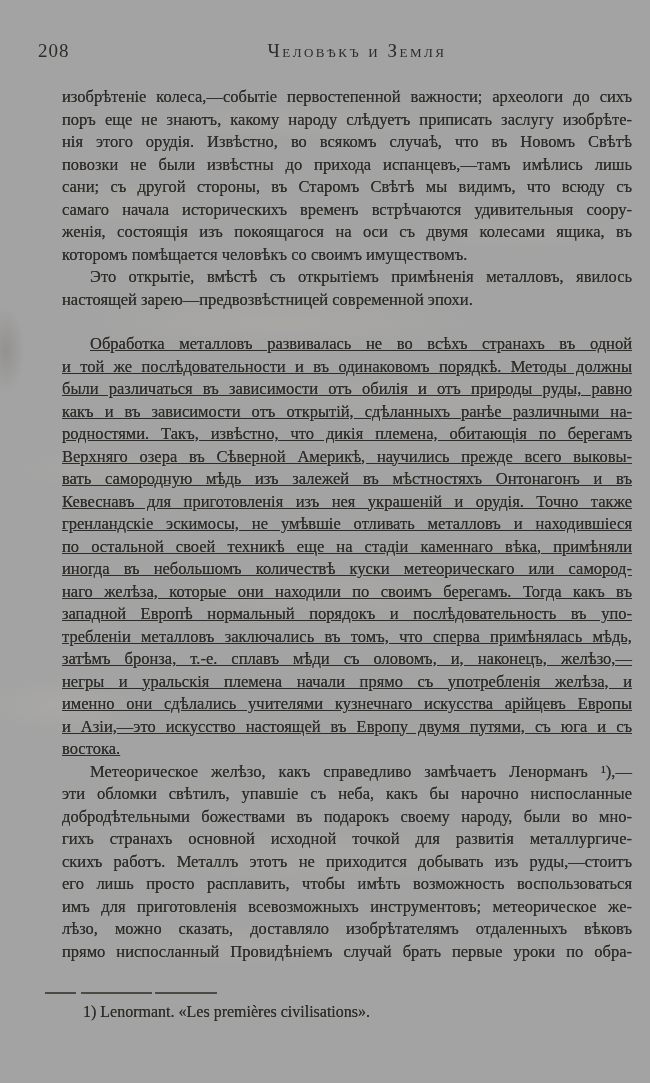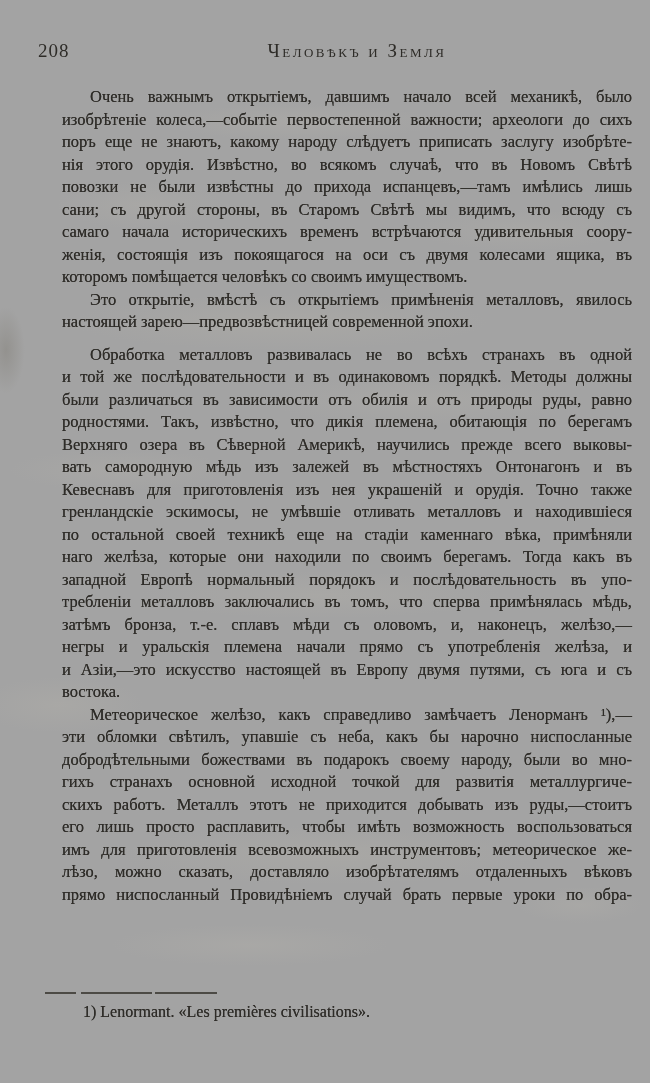--- a/index.html
+++ b/index.html
@@ -36,21 +36,21 @@
   .running-title{
     position:absolute;left:0;top:0;width:650px;
     text-align:center;
     font-variant:small-caps;
     font-size:19px;letter-spacing:2.5px;margin-left:32px;
   }
   .textblock{
     position:absolute;top:86px;left:62px;width:570px;
   }
   .para{margin:0;}
-  .para.section-gap{margin-top:10px;}
+  .para.section-gap{margin-top:22px;text-decoration:underline;}
   .line{
     height:22.5px;line-height:22.5px;
     font-size:16.5px;
     text-align:justify;text-align-last:justify;
     white-space:normal;
     text-shadow:0 0 .4px rgba(46,44,40,.85);
   }
   .line.indent{text-indent:28px;}
   .line.short{text-align-last:left;}
   .footnote{position:absolute;left:45px;top:992px;width:560px;}
@@ -73,51 +73,53 @@
 <div class="page">
 
   <div class="header">
     <div class="page-number">208</div>
     <div class="running-title">Человѣкъ и Земля</div>
   </div>
 
   <div class="textblock">
 
     <div class="para">
-      <div class="line indent">Очень важнымъ открытіемъ, давшимъ начало всей механикѣ, было</div>
       <div class="line">изобрѣтеніе колеса,—событіе первостепенной важности; археологи до сихъ</div>
       <div class="line">поръ еще не знаютъ, какому народу слѣдуетъ приписать заслугу изобрѣте-</div>
       <div class="line">нія этого орудія. Извѣстно, во всякомъ случаѣ, что въ Новомъ Свѣтѣ</div>
       <div class="line">повозки не были извѣстны до прихода испанцевъ,—тамъ имѣлись лишь</div>
       <div class="line">сани; съ другой стороны, въ Старомъ Свѣтѣ мы видимъ, что всюду съ</div>
       <div class="line">самаго начала историческихъ временъ встрѣчаются удивительныя соору-</div>
       <div class="line">женія, состоящія изъ покоящагося на оси съ двумя колесами ящика, въ</div>
       <div class="line short">которомъ помѣщается человѣкъ со своимъ имуществомъ.</div>
     </div>
 
     <div class="para">
       <div class="line indent">Это открытіе, вмѣстѣ съ открытіемъ примѣненія металловъ, явилось</div>
       <div class="line short">настоящей зарею—предвозвѣстницей современной эпохи.</div>
     </div>
 
     <div class="para section-gap">
       <div class="line indent">Обработка металловъ развивалась не во всѣхъ странахъ въ одной</div>
       <div class="line">и той же послѣдовательности и въ одинаковомъ порядкѣ. Методы должны</div>
       <div class="line">были различаться въ зависимости отъ обилія и отъ природы руды, равно</div>
+      <div class="line">какъ и въ зависимости отъ открытій, сдѣланныхъ ранѣе различными на-</div>
       <div class="line">родностями. Такъ, извѣстно, что дикія племена, обитающія по берегамъ</div>
       <div class="line">Верхняго озера въ Сѣверной Америкѣ, научились прежде всего выковы-</div>
       <div class="line">вать самородную мѣдь изъ залежей въ мѣстностяхъ Онтонагонъ и въ</div>
       <div class="line">Кевеснавъ для приготовленія изъ нея украшеній и орудія. Точно также</div>
       <div class="line">гренландскіе эскимосы, не умѣвшіе отливать металловъ и находившіеся</div>
       <div class="line">по остальной своей техникѣ еще на стадіи каменнаго вѣка, примѣняли</div>
+      <div class="line">иногда въ небольшомъ количествѣ куски метеорическаго или самород-</div>
       <div class="line">наго желѣза, которые они находили по своимъ берегамъ. Тогда какъ въ</div>
       <div class="line">западной Европѣ нормальный порядокъ и послѣдовательность въ упо-</div>
       <div class="line">требленіи металловъ заключались въ томъ, что сперва примѣнялась мѣдь,</div>
       <div class="line">затѣмъ бронза, т.-е. сплавъ мѣди съ оловомъ, и, наконецъ, желѣзо,—</div>
       <div class="line">негры и уральскія племена начали прямо съ употребленія желѣза, и</div>
+      <div class="line">именно они сдѣлались учителями кузнечнаго искусства арійцевъ Европы</div>
       <div class="line">и Азіи,—это искусство настоящей въ Европу двумя путями, съ юга и съ</div>
       <div class="line short">востока.</div>
     </div>
 
     <div class="para">
       <div class="line indent">Метеорическое желѣзо, какъ справедливо замѣчаетъ Ленорманъ ¹),—</div>
       <div class="line">эти обломки свѣтилъ, упавшіе съ неба, какъ бы нарочно ниспосланные</div>
       <div class="line">добродѣтельными божествами въ подарокъ своему народу, были во мно-</div>
       <div class="line">гихъ странахъ основной исходной точкой для развитія металлургиче-</div>
       <div class="line">скихъ работъ. Металлъ этотъ не приходится добывать изъ руды,—стоитъ</div>

